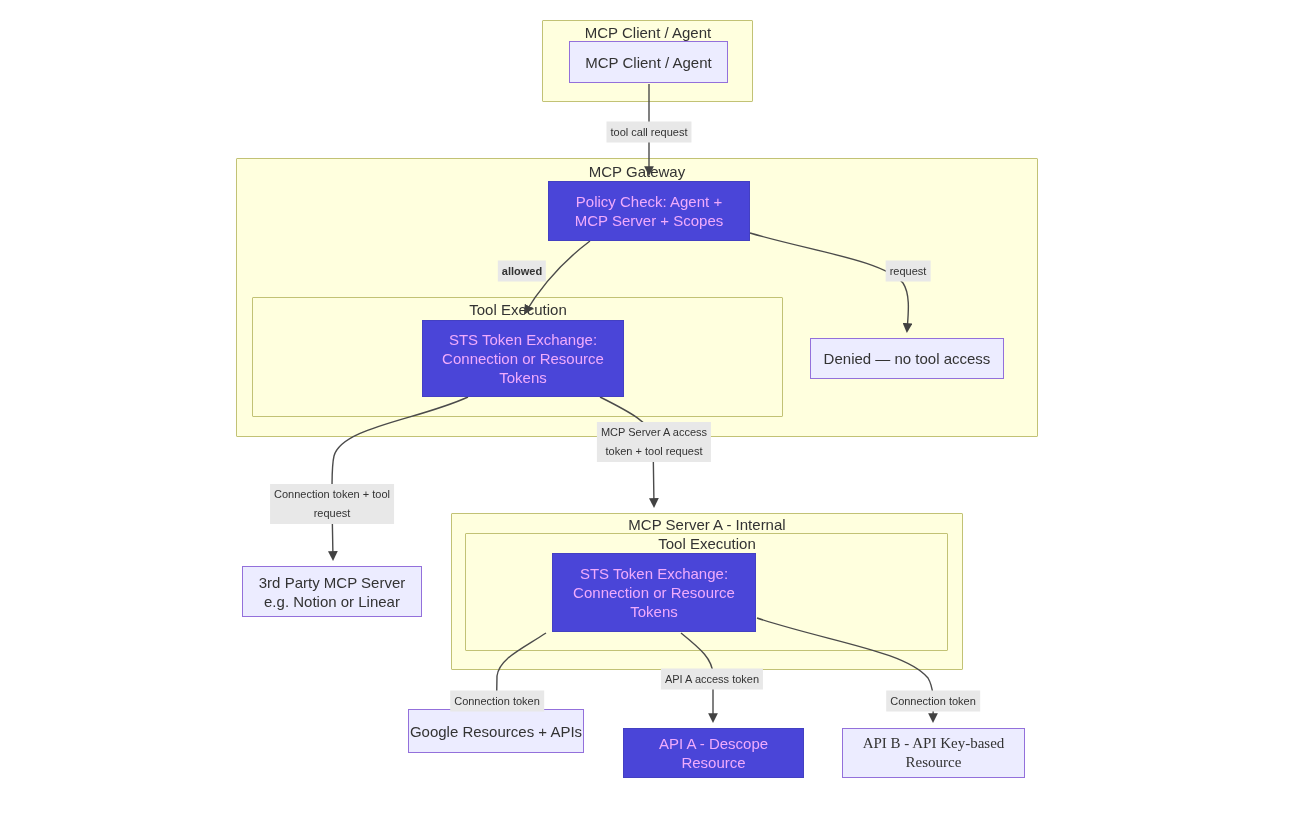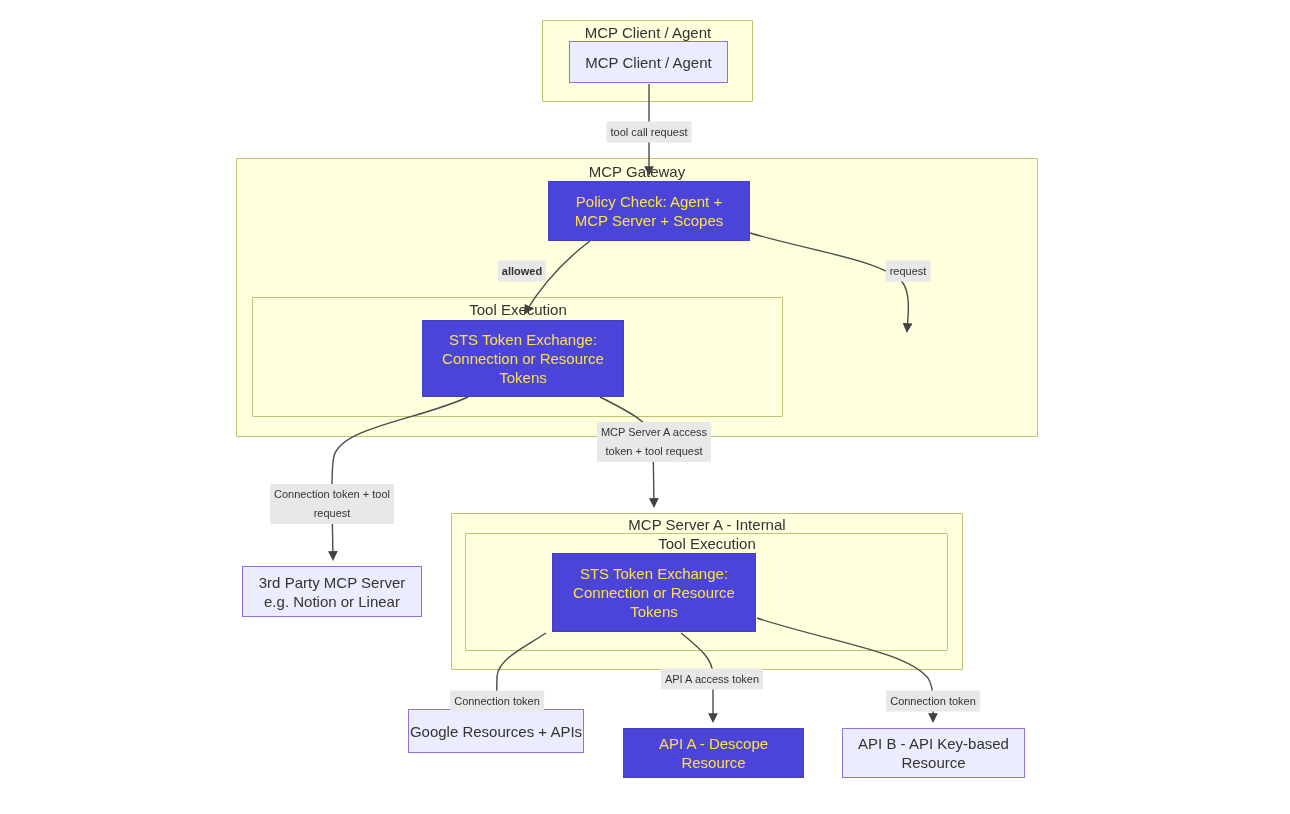--- a/index.html
+++ b/index.html
@@ -38,21 +38,21 @@
     white-space:pre-line;
   }
   .node.lavender{
     background:#ececff;
     border:1px solid #9370db;
     color:#333333;
   }
   .node.purple{
     background:#4a45d8;
     border:1px solid #4340c2;
-    color:#fde047;
+    color:#f0abfc;
   }
   .edge-label{
     position:absolute;
     transform:translate(-50%,-50%);
     background:#e8e8e8;
     color:#333333;
     font-size:11px;line-height:19px;
     padding:1px 4px;
     text-align:center;
     white-space:pre-line;
@@ -95,34 +95,35 @@
 
   <div class="node lavender" style="left:569px;top:41px;width:159px;height:42px;">MCP Client / Agent</div>
 
   <div class="node purple" style="left:548px;top:181px;width:202px;height:60px;">Policy Check: Agent +
 MCP Server + Scopes</div>
 
   <div class="node purple" style="left:422px;top:320px;width:202px;height:77px;">STS Token Exchange:
 Connection or Resource
 Tokens</div>
 
+  <div class="node lavender" style="left:810px;top:338px;width:194px;height:41px;">Denied — no tool access</div>
 
   <div class="node lavender" style="left:242px;top:566px;width:180px;height:51px;">3rd Party MCP Server
 e.g. Notion or Linear</div>
 
   <div class="node purple" style="left:552px;top:553px;width:204px;height:79px;">STS Token Exchange:
 Connection or Resource
 Tokens</div>
 
   <div class="node lavender" style="left:408px;top:709px;width:176px;height:44px;">Google Resources + APIs</div>
 
   <div class="node purple" style="left:623px;top:728px;width:181px;height:50px;">API A - Descope
 Resource</div>
 
-  <div class="node lavender" style="left:842px;top:728px;width:183px;height:50px;">API B - API Key-based
+  <div class="node lavender" style="left:842px;top:728px;width:183px;height:50px;font-family:Liberation Serif, serif;">API B - API Key-based
 Resource</div>
 
   <div class="edge-label" style="left:649px;top:132px;">tool call request</div>
   <div class="edge-label" style="left:522px;top:271px;font-weight:bold;">allowed</div>
   <div class="edge-label" style="left:908px;top:271px;">request</div>
   <div class="edge-label" style="left:332px;top:504px;">Connection token + tool
 request</div>
   <div class="edge-label" style="left:654px;top:442px;">MCP Server A access
 token + tool request</div>
   <div class="edge-label" style="left:497px;top:701px;">Connection token</div>

